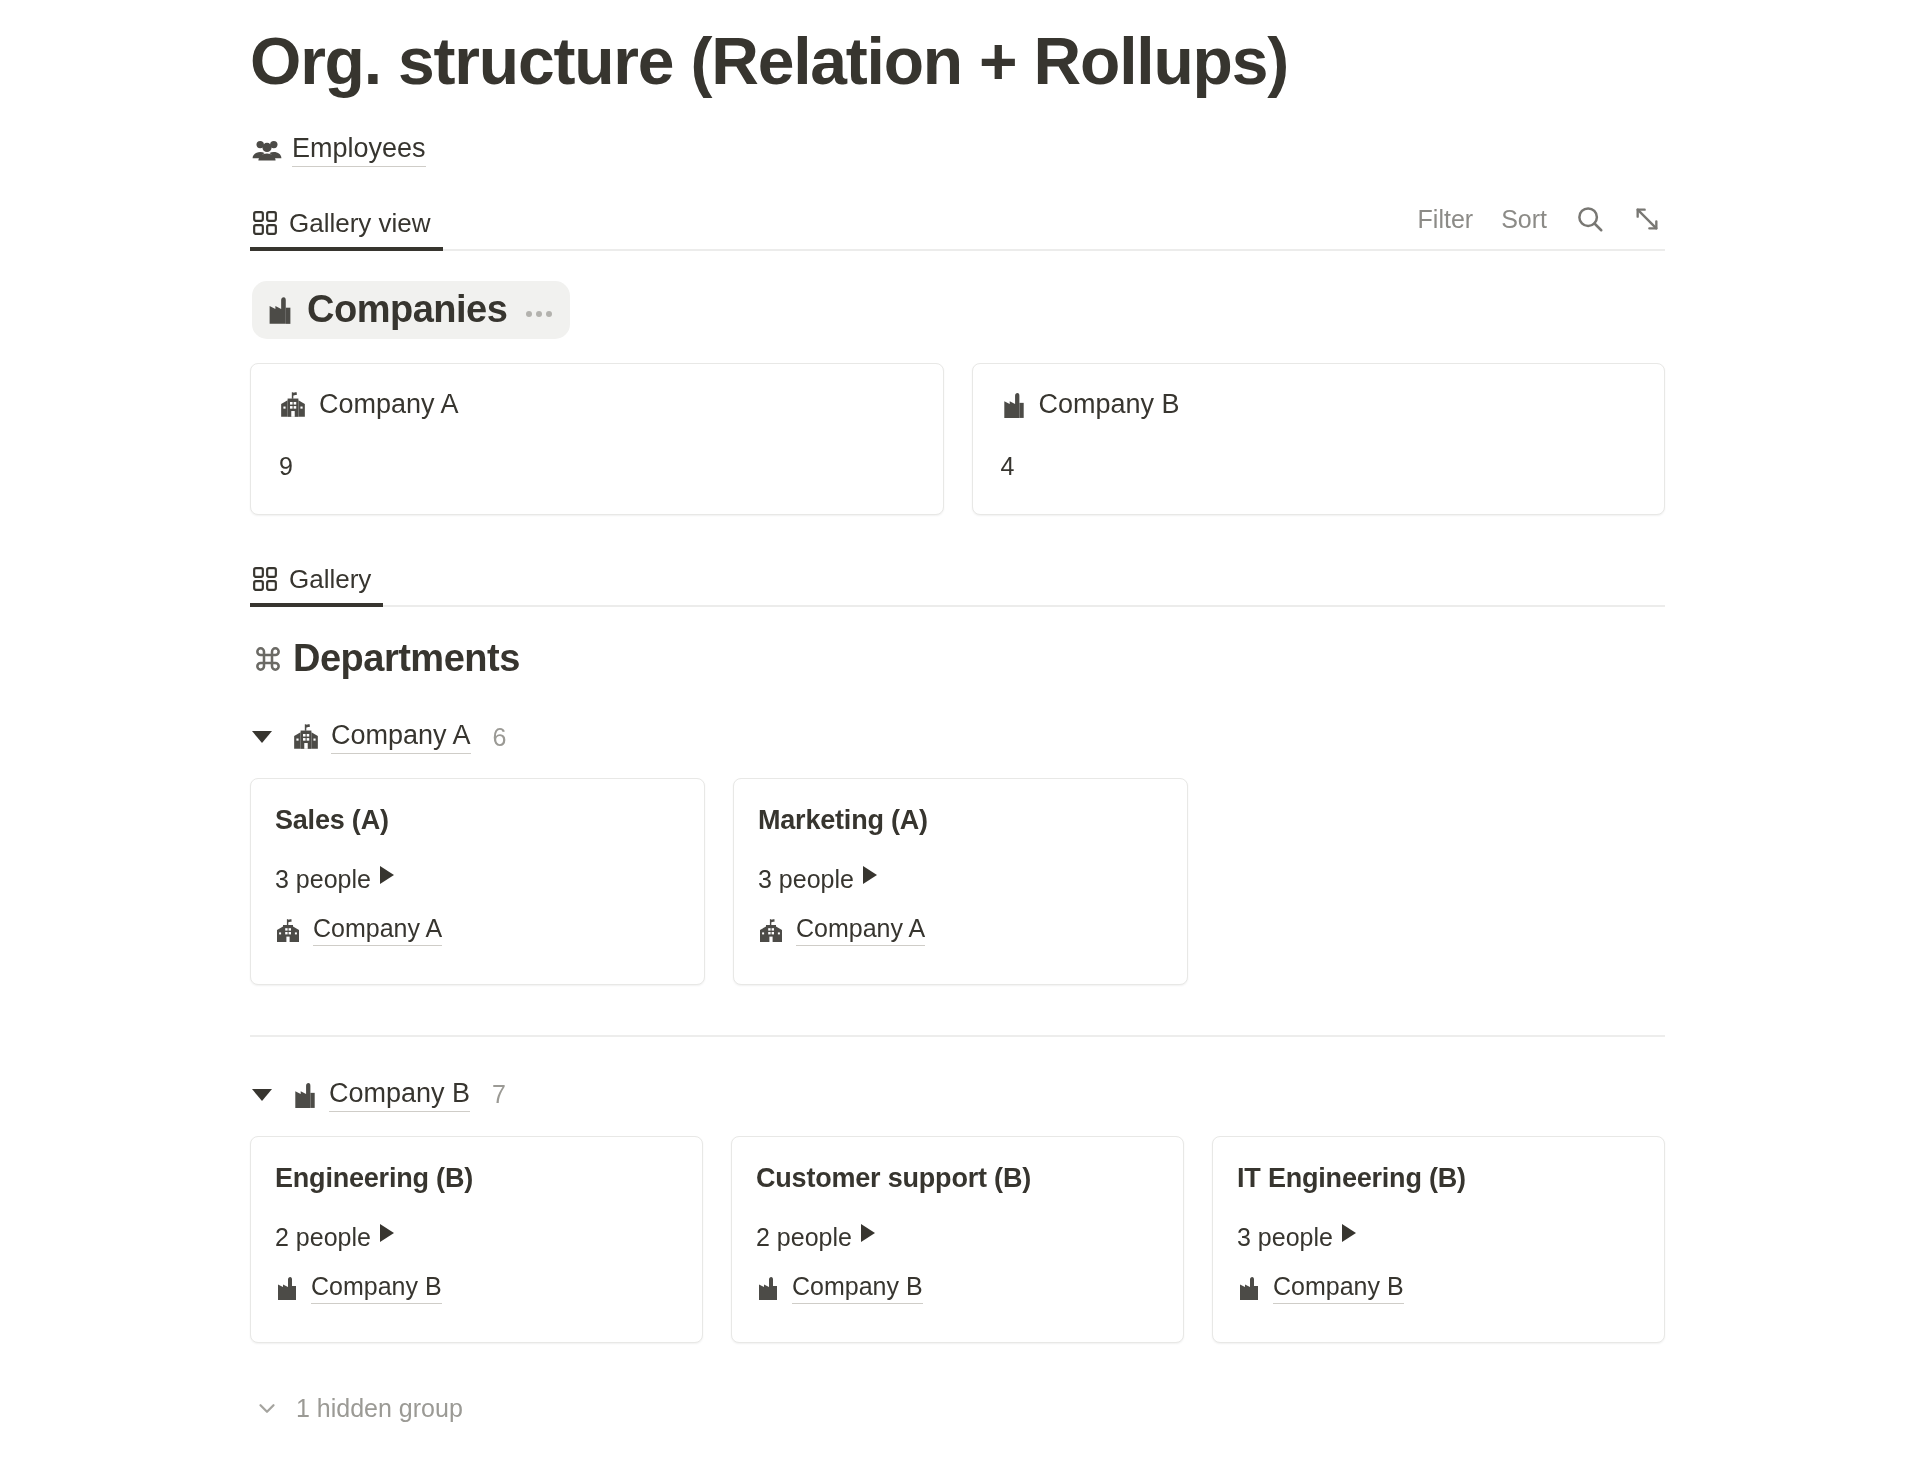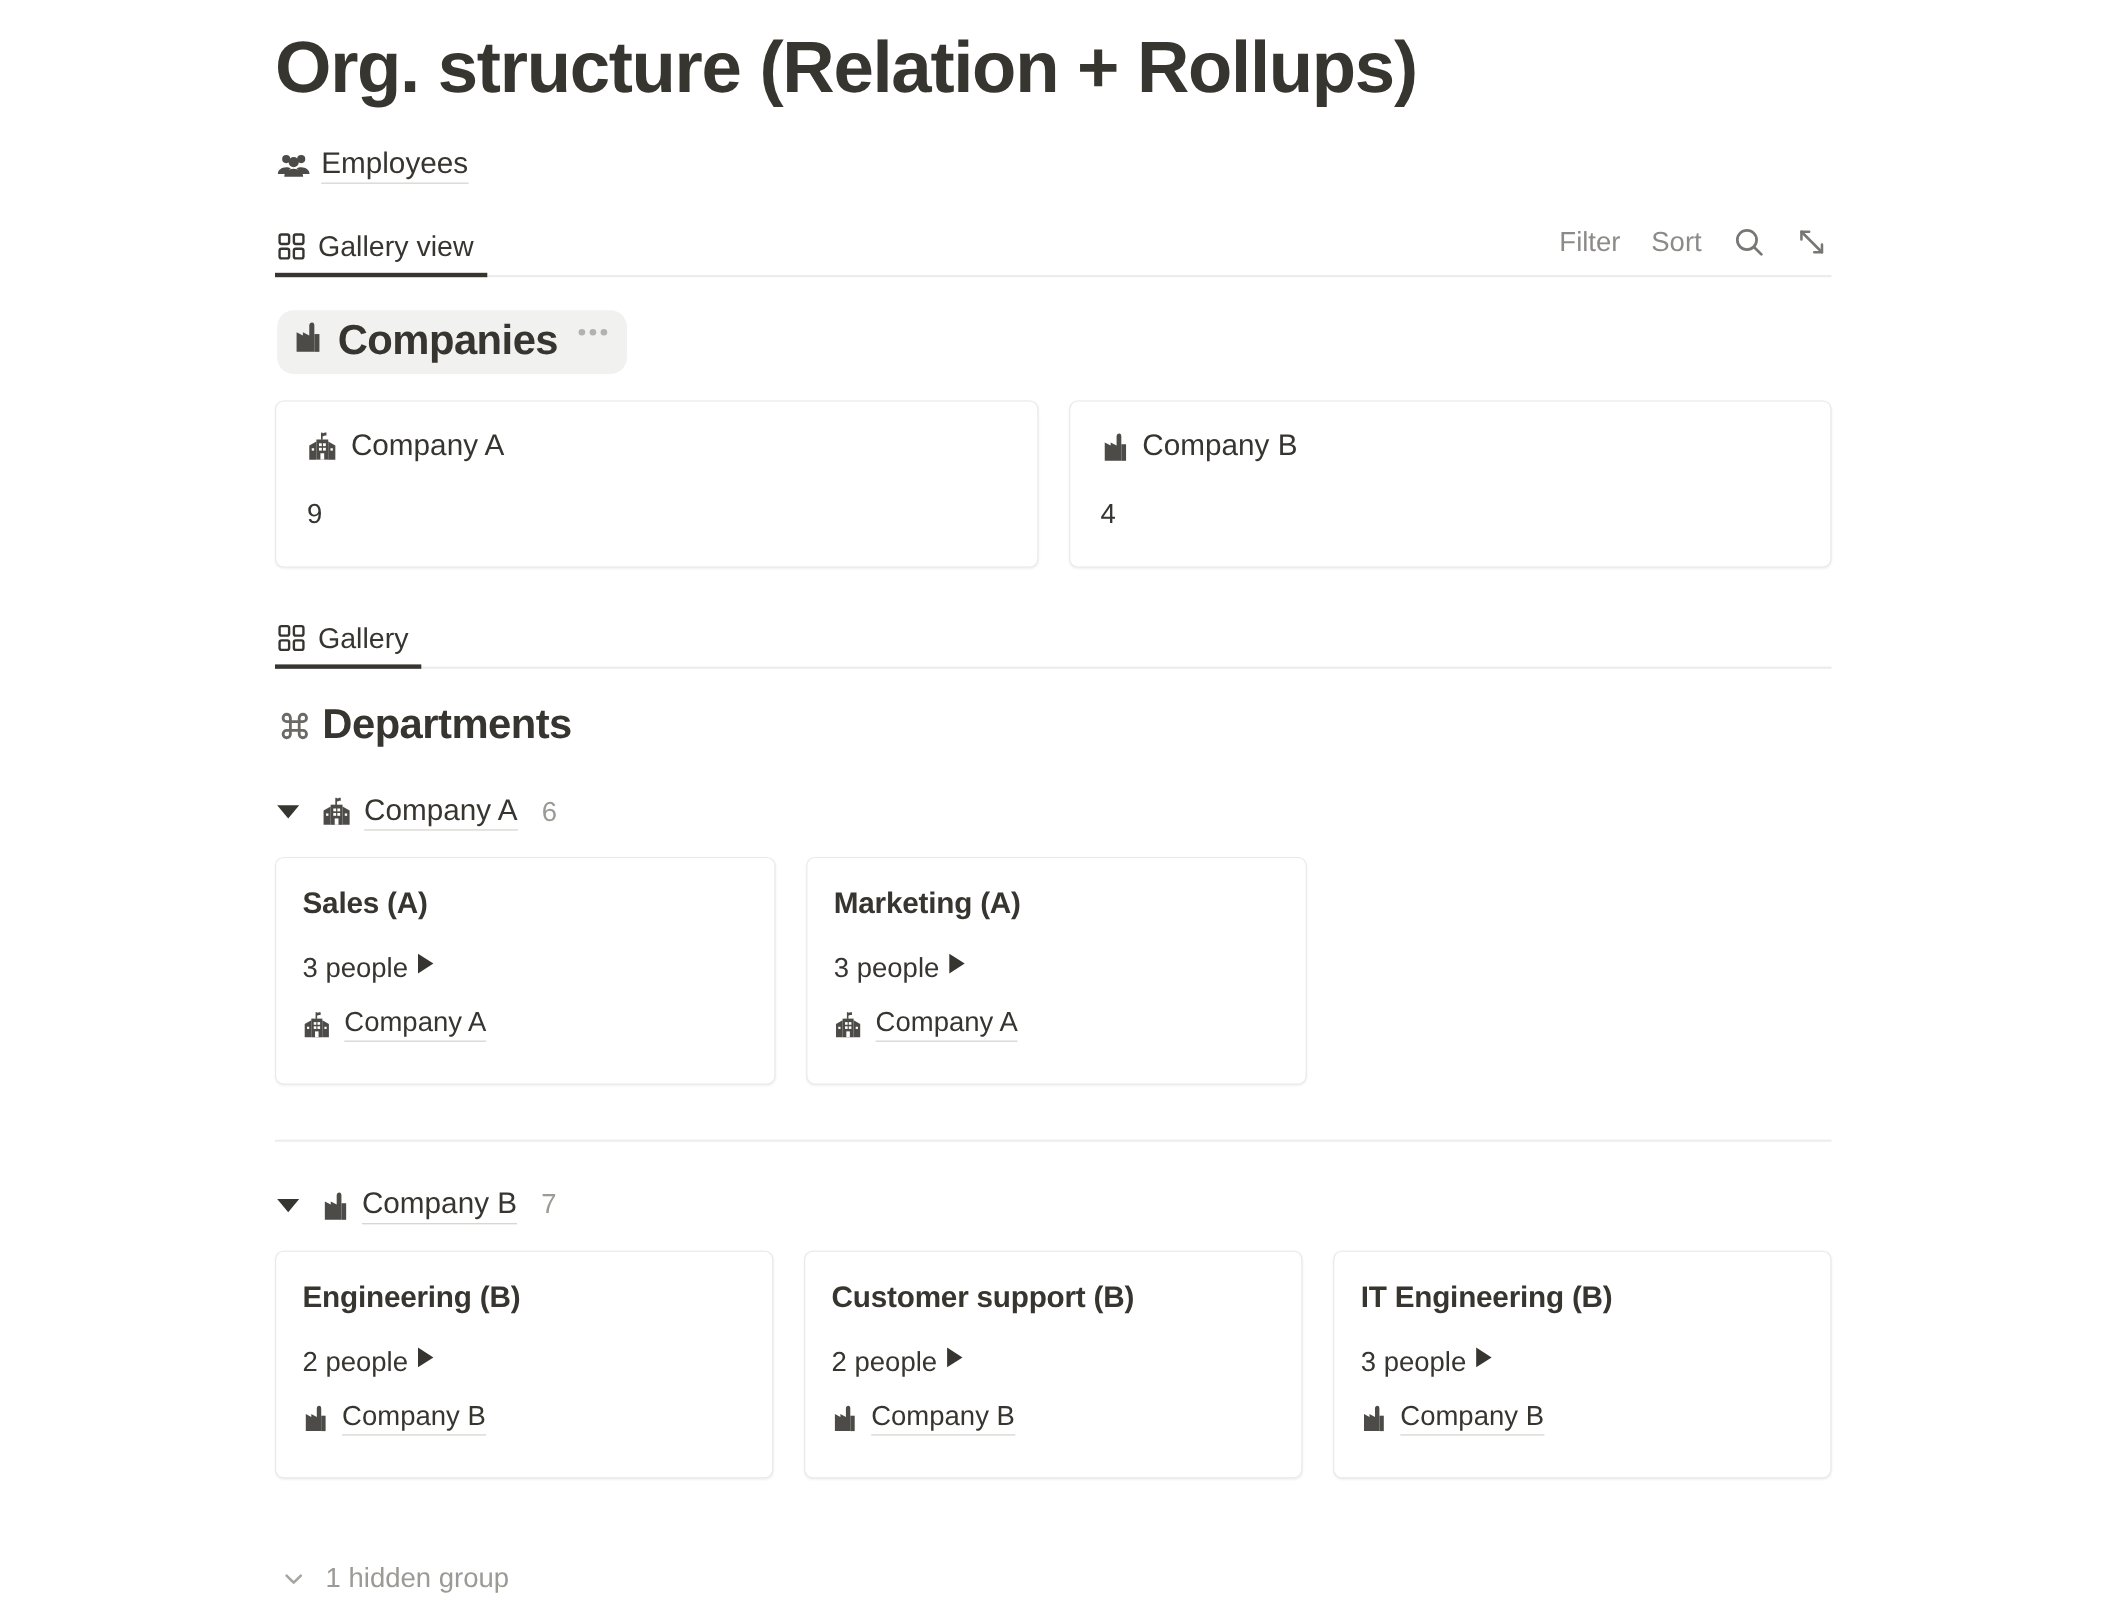--- a/index.html
+++ b/index.html
@@ -113,21 +113,21 @@
     font-size: 25px;
     color: #8c8b87;
     cursor: pointer;
     line-height: 1;
   }
   .tool-icon { cursor: pointer; }
 
   
   .section-pill {
     display: inline-flex;
-    align-items: flex-start;
+    align-items: center;
     gap: 13px;
     background: #f1f1ef;
     border-radius: 15px;
     padding: 9px 18px 9px 14px;
     margin-top: 30px;
     margin-left: 2px;
     cursor: pointer;
   }
   .section-pill .section-title {
     font-size: 38px;
@@ -291,21 +291,21 @@
     height: 2px;
     background: #ededec;
     margin-top: 50px;
   }
 
   
   .hidden-group {
     display: inline-flex;
     align-items: center;
     gap: 16px;
-    margin-top: 78px;
+    margin-top: 52px;
     margin-left: 4px;
     cursor: pointer;
   }
   .hidden-group .hg-label {
     font-size: 25px;
     color: #9b9a95;
     line-height: 1.1;
   }
 </style>
 </head>

